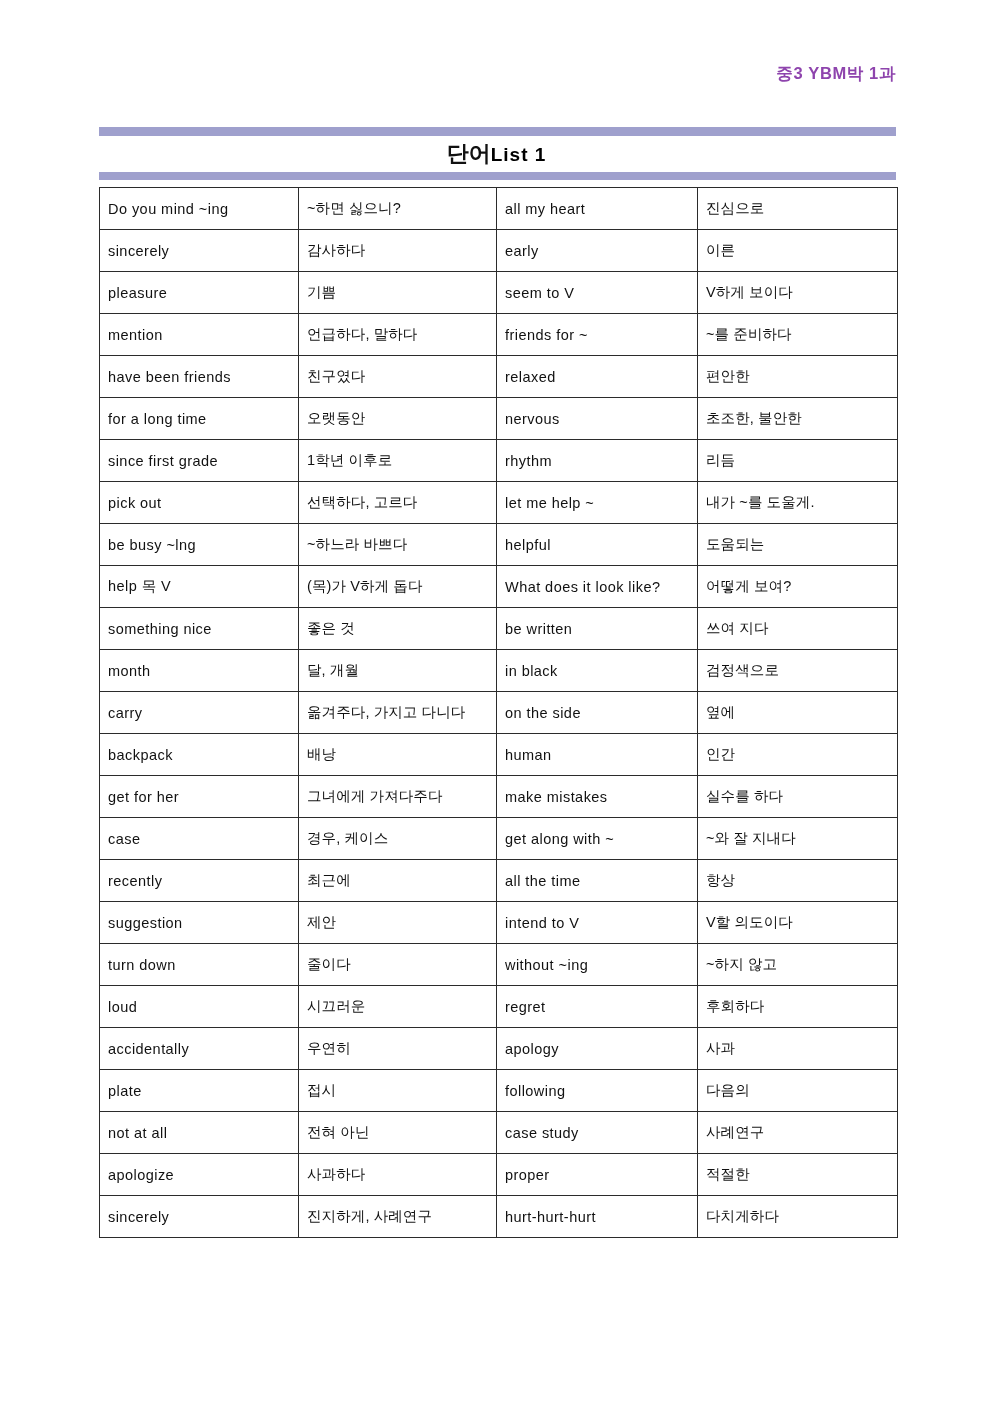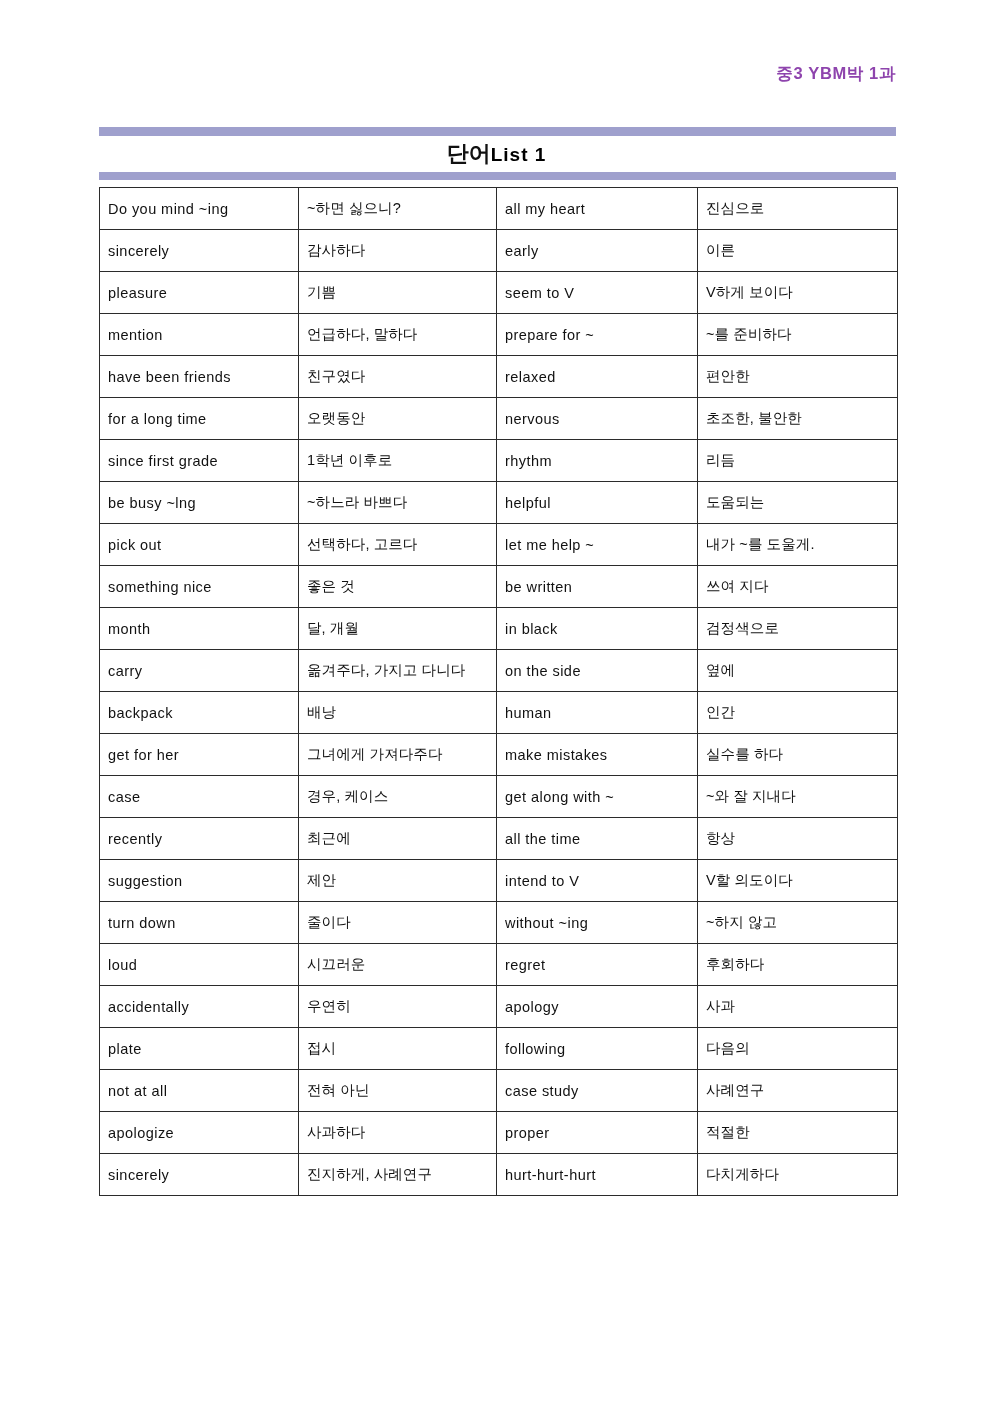--- a/index.html
+++ b/index.html
@@ -141,21 +141,21 @@
         </tr>
         <tr>
           <td class="en">pleasure</td>
           <td class="ko">기쁨</td>
           <td class="en">seem to V</td>
           <td class="ko">V하게 보이다</td>
         </tr>
         <tr>
           <td class="en">mention</td>
           <td class="ko">언급하다, 말하다</td>
-          <td class="en">prepare for ~</td>
+          <td class="en">friends for ~</td>
           <td class="ko">~를 준비하다</td>
         </tr>
         <tr>
           <td class="en">have been friends</td>
           <td class="ko">친구였다</td>
           <td class="en">relaxed</td>
           <td class="ko">편안한</td>
         </tr>
         <tr>
           <td class="en">for a long time</td>
@@ -163,30 +163,36 @@
           <td class="en">nervous</td>
           <td class="ko">초조한, 불안한</td>
         </tr>
         <tr>
           <td class="en">since first grade</td>
           <td class="ko">1학년 이후로</td>
           <td class="en">rhythm</td>
           <td class="ko">리듬</td>
         </tr>
         <tr>
+          <td class="en">pick out</td>
+          <td class="ko">선택하다, 고르다</td>
+          <td class="en">let me help ~</td>
+          <td class="ko">내가 ~를 도울게.</td>
+        </tr>
+        <tr>
           <td class="en">be busy ~lng</td>
           <td class="ko">~하느라 바쁘다</td>
           <td class="en">helpful</td>
           <td class="ko">도움되는</td>
         </tr>
         <tr>
-          <td class="en">pick out</td>
-          <td class="ko">선택하다, 고르다</td>
-          <td class="en">let me help ~</td>
-          <td class="ko">내가 ~를 도울게.</td>
+          <td class="en">help 목 V</td>
+          <td class="ko">(목)가 V하게 돕다</td>
+          <td class="en">What does it look like?</td>
+          <td class="ko">어떻게 보여?</td>
         </tr>
         <tr>
           <td class="en">something nice</td>
           <td class="ko">좋은 것</td>
           <td class="en">be written</td>
           <td class="ko">쓰여 지다</td>
         </tr>
         <tr>
           <td class="en">month</td>
           <td class="ko">달, 개월</td>

